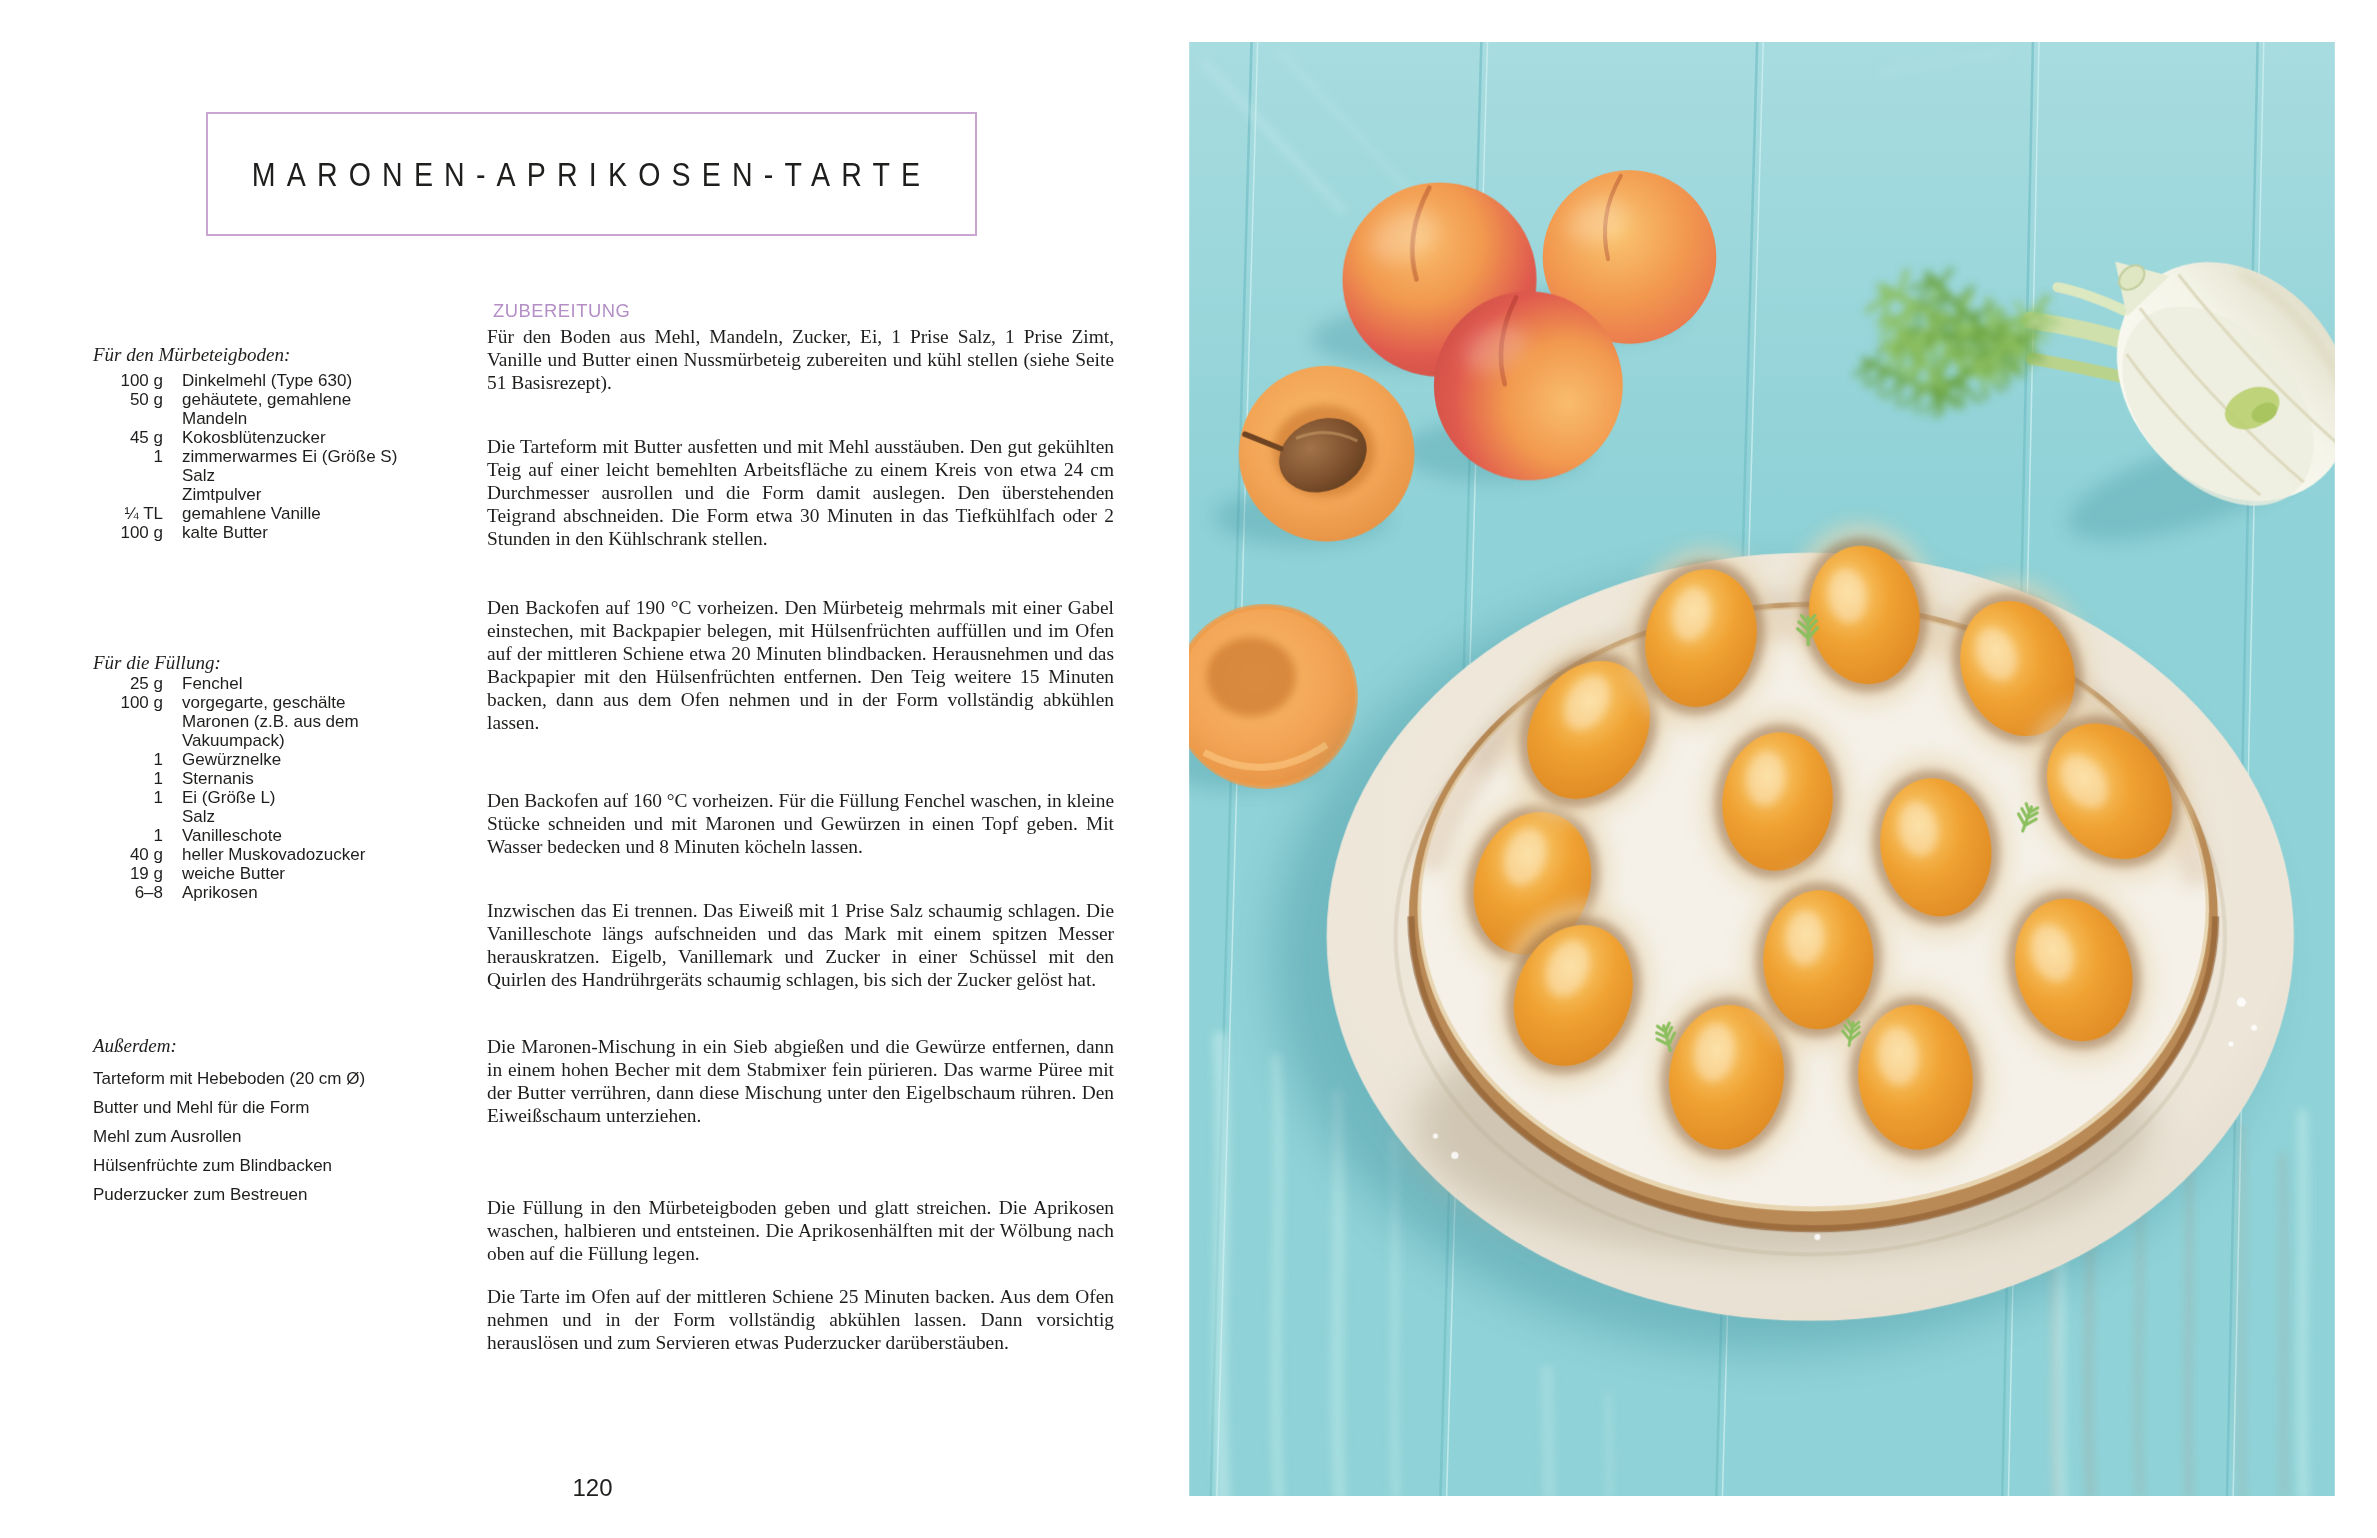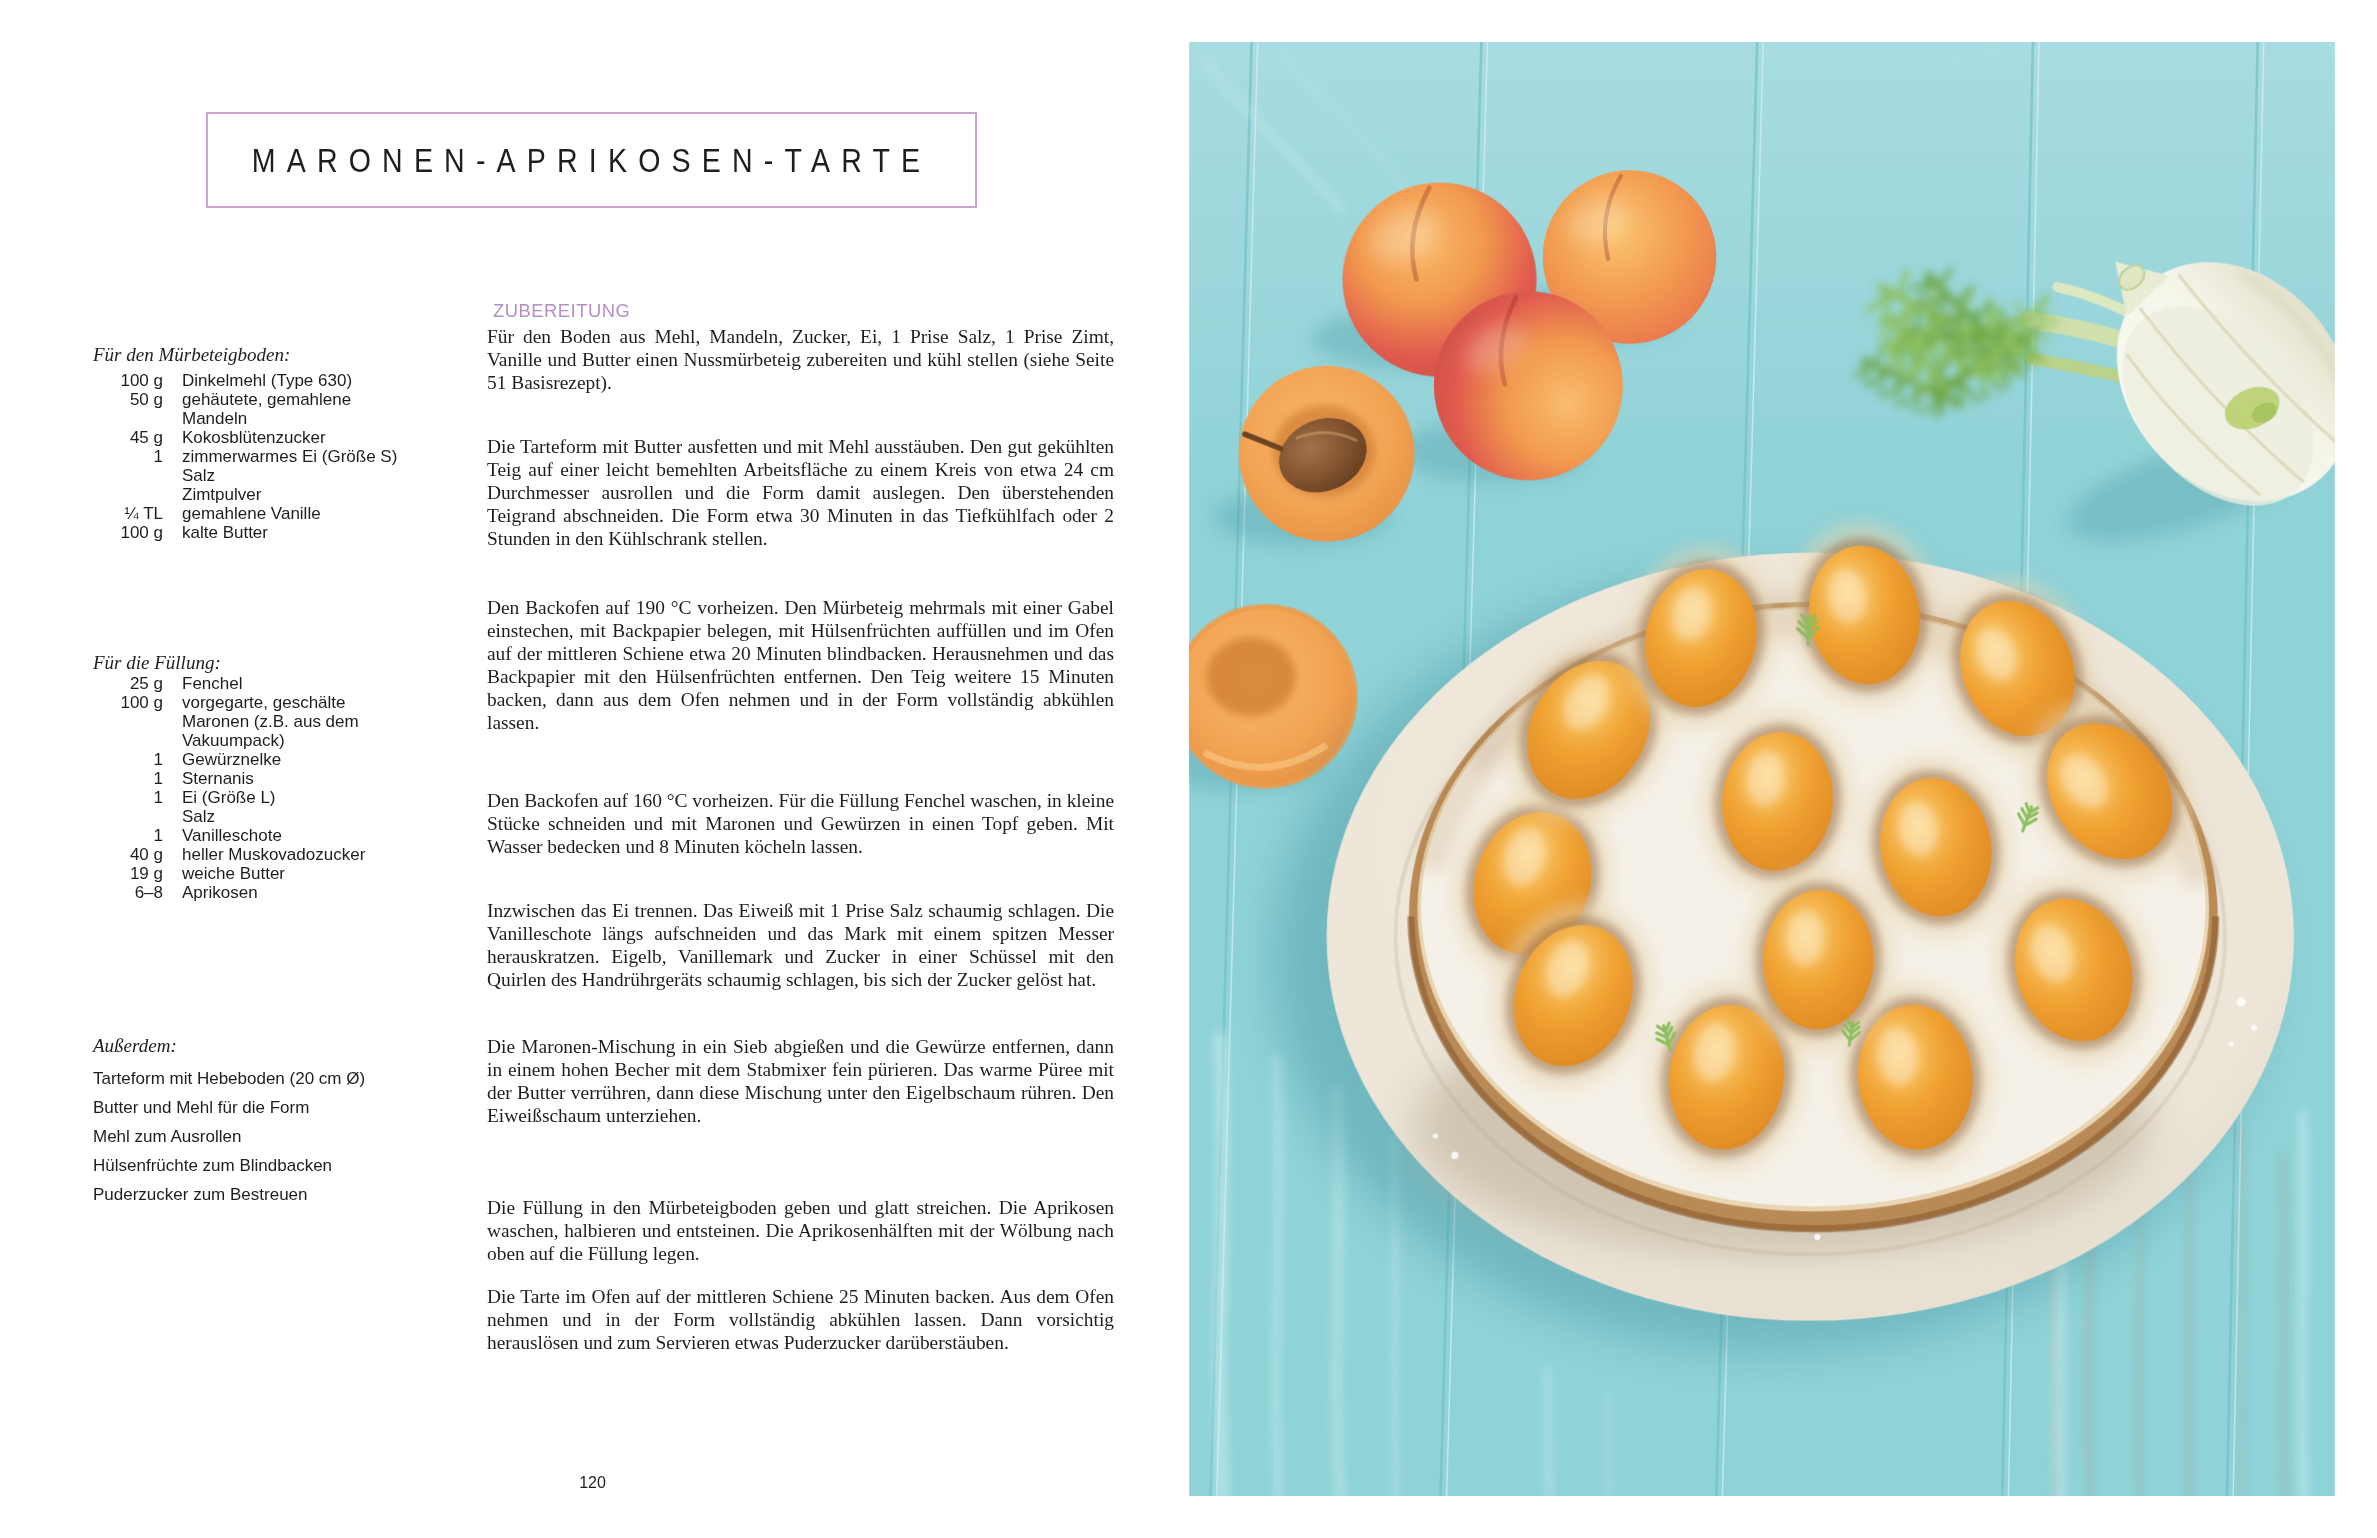--- a/index.html
+++ b/index.html
@@ -13,21 +13,21 @@
     --tart-apricot:#f0a232; --tart-apricot-light:#fbd279;
     --apricot-red:#e05a4e; --apricot-orange:#f29a4f; --apricot-flesh:#f3a455;
     --apricot-hollow:#d27f36; --pit-brown:#7d4f2c;
     --fennel-bulb-white:#f5f5ea; --fennel-green:#6ba33f; --fennel-green-light:#8cbf5e;
   }
   html,body{margin:0;padding:0;}
   body{background:#888;}
   .spread{position:relative;width:2377px;height:1539px;background:var(--page-background);overflow:hidden;
          font-family:"Liberation Sans","DejaVu Sans",sans-serif;color:var(--text-black);}
   
-  .title-box{position:absolute;left:206px;top:112px;width:771px;height:96px;box-sizing:border-box;
+  .title-box{position:absolute;left:206px;top:112px;width:771px;height:124px;box-sizing:border-box;
     border:2px solid var(--title-box-border);display:flex;align-items:center;justify-content:center;}
   .title-box .title{font-size:34px;font-weight:200;letter-spacing:13.3px;white-space:nowrap;
     transform:scaleX(.84);transform-origin:center;color:var(--text-black);}
   
   .ing-heading{position:absolute;left:93px;top:300px;width:358px;
     font-size:18.4px;line-height:22.5px;font-weight:400;letter-spacing:0.3px;color:var(--accent-purple);}
   .ing-label{position:absolute;left:93px;width:358px;font-family:"Liberation Serif","DejaVu Serif",serif;
     font-style:italic;font-size:19px;line-height:20.4px;color:var(--text-black);}
   #lab0{top:345px}#lab1{top:653px}#lab2{top:1036px}
   .ing-rows{position:absolute;left:93px;display:grid;grid-template-columns:70px 215px;column-gap:19px;
@@ -35,21 +35,21 @@
   #rows0{top:371px}#rows1{top:674px}
   .ing-rows .amt{text-align:right;white-space:nowrap;}
   .ing-rows .txt{white-space:nowrap;}
   .outro-rows{position:absolute;left:93px;top:1064px;width:388px;font-size:17px;line-height:29px;}
   
   .prep-heading{position:absolute;left:493px;top:300px;font-size:18.4px;letter-spacing:0.5px;
     font-weight:400;color:var(--accent-purple);}
   .para{position:absolute;left:487px;width:627px;margin:0;text-align:justify;
     font-family:"Liberation Serif","DejaVu Serif",serif;font-size:19.4px;line-height:23px;color:var(--text-black);
     hyphens:auto;-webkit-hyphens:auto;}
-  .page-num{position:absolute;left:531px;top:1474px;width:123px;text-align:center;font-size:16px;}
+  .page-num{position:absolute;left:531px;top:1474px;width:123px;text-align:center;font-size:24px;}
   
   .photo{position:absolute;left:1189px;top:42px;width:1146px;height:1454px;margin:0;}
   .photo svg{display:block;width:100%;height:100%;}
 </style>
 </head>
 <body>
 
 <div class="spread">
 
   <div class="title-box">

